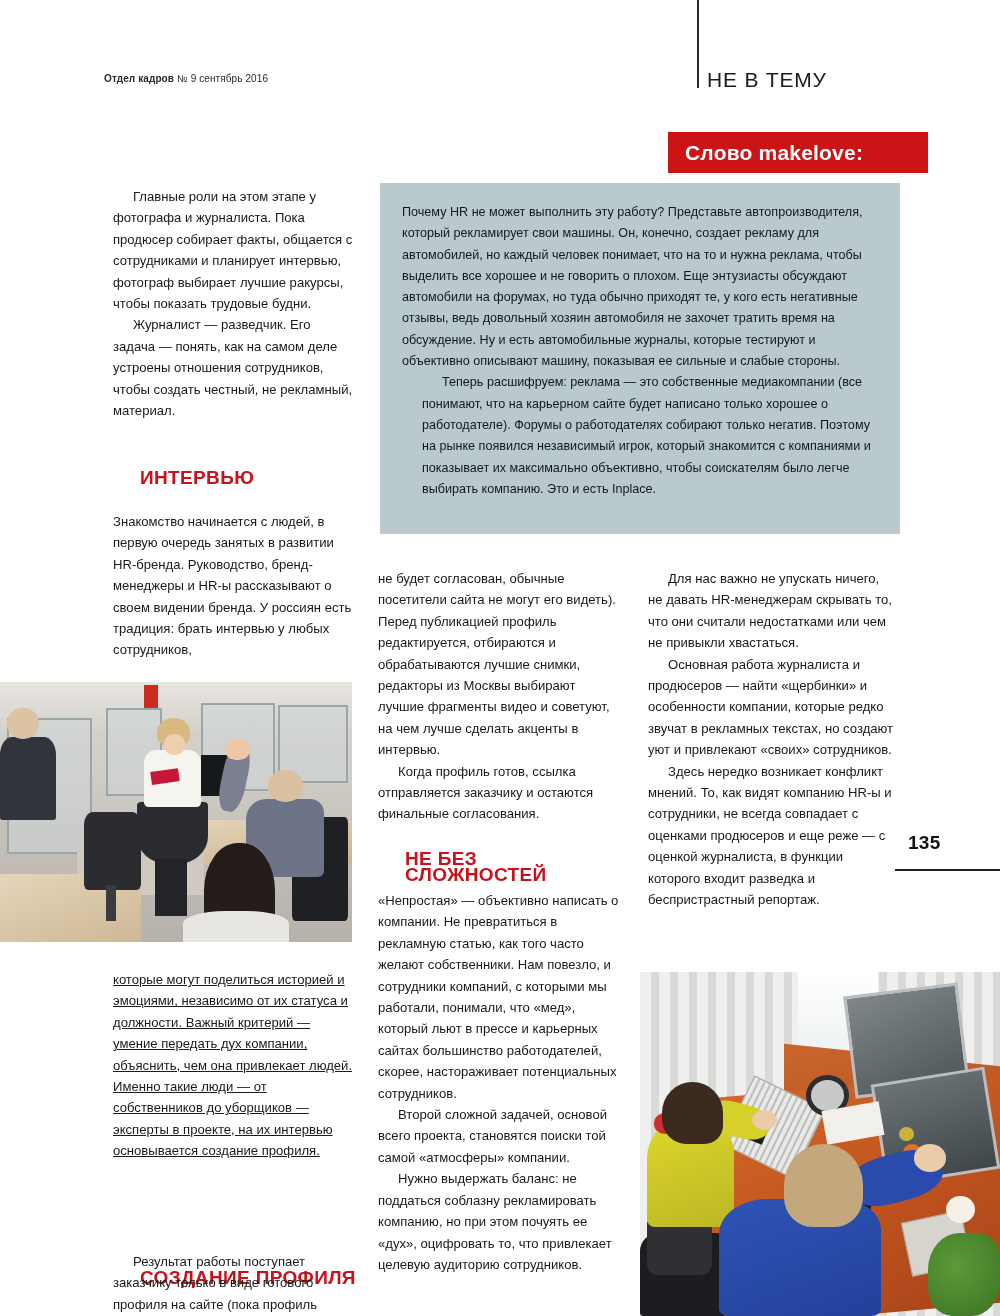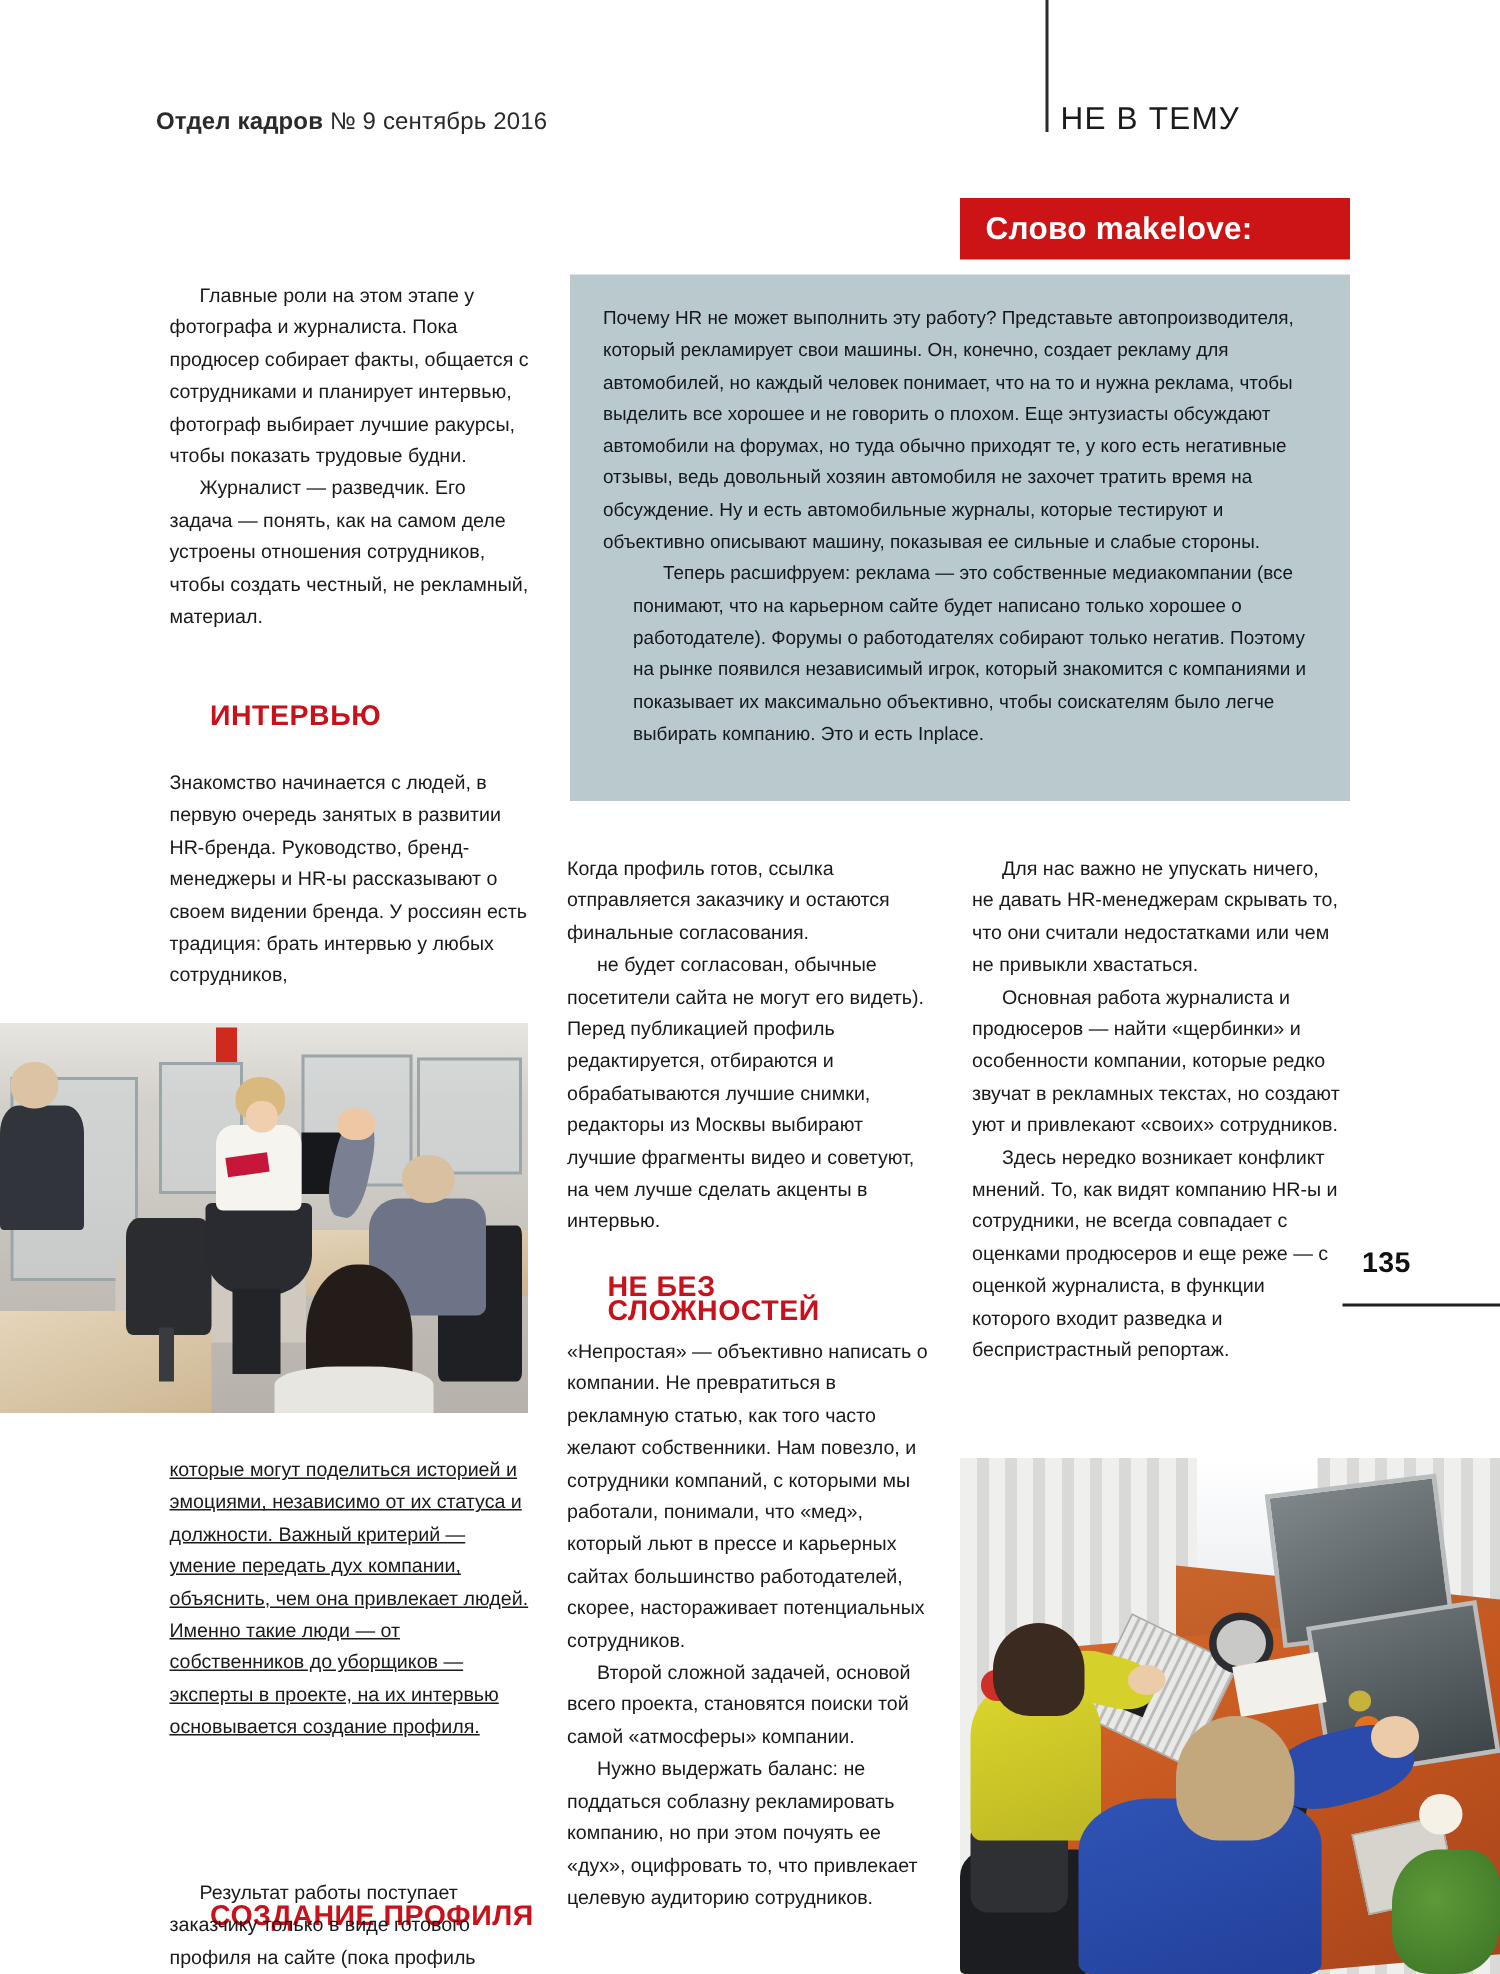--- a/index.html
+++ b/index.html
@@ -19,21 +19,21 @@
     width: 1000px;
     height: 1316px;
     background: #ffffff;
   }
 
   
   .running-head {
     position: absolute;
     left: 104px;
     top: 73px;
-    font-size: 16px;
+    font-size: 10px;
     letter-spacing: .1px;
     color: #2a2a2a;
     white-space: nowrap;
   }
   .running-head .rh-strong { font-weight: bold; }
 
   .head-rule {
     position: absolute;
     left: 697px;
     top: 0px;
@@ -48,21 +48,21 @@
     top: 68px;
     font-size: 21px;
     letter-spacing: .8px;
     color: #1b1b1b;
     white-space: nowrap;
   }
 
   
   .kicker {
     position: absolute;
-    left: 640px;
+    left: 668px;
     top: 132px;
     width: 260px;
     height: 41px;
     background: #cc1417;
     color: #ffffff;
     font-size: 21px;
     font-weight: bold;
     letter-spacing: .2px;
     display: flex;
     align-items: center;
@@ -436,22 +436,22 @@
 
   <div class="col" id="col1e">
     <h2 class="sub">СОЗДАНИЕ ПРОФИЛЯ</h2>
   </div>
 
   <div class="col" id="col1f">
     <p class="first">Результат работы поступает заказчику только в виде готового профиля на сайте (пока профиль</p>
   </div>
 
   <div class="col" id="col2a">
+    <p>не будет согласован, обычные посетители сайта не могут его видеть). Перед публикацией профиль редактируется, отбираются и обрабатываются лучшие снимки, редакторы из Москвы выбирают лучшие фрагменты видео и советуют, на чем лучше сделать акценты в интервью.</p>
     <p>Когда профиль готов, ссылка отправляется заказчику и остаются финальные согласования.</p>
-    <p>не будет согласован, обычные посетители сайта не могут его видеть). Перед публикацией профиль редактируется, отбираются и обрабатываются лучшие снимки, редакторы из Москвы выбирают лучшие фрагменты видео и советуют, на чем лучше сделать акценты в интервью.</p>
   </div>
 
   <div class="col" id="col2b">
     <h2 class="sub">НЕ БЕЗ СЛОЖНОСТЕЙ</h2>
   </div>
 
   <div class="col" id="col2c">
     <p>«Непростая» — объективно написать о компании. Не превратиться в рекламную статью, как того часто желают собственники. Нам повезло, и сотрудники компаний, с которыми мы работали, понимали, что «мед», который льют в прессе и карьерных сайтах большинство работодателей, скорее, настораживает потенциальных сотрудников.</p>
     <p>Второй сложной задачей, основой всего проекта, становятся поиски той самой «атмосферы» компании.</p>
     <p> Нужно выдержать баланс: не поддаться соблазну рекламировать компанию, но при этом почуять ее «дух», оцифровать то, что привлекает целевую аудиторию сотрудников.</p>

